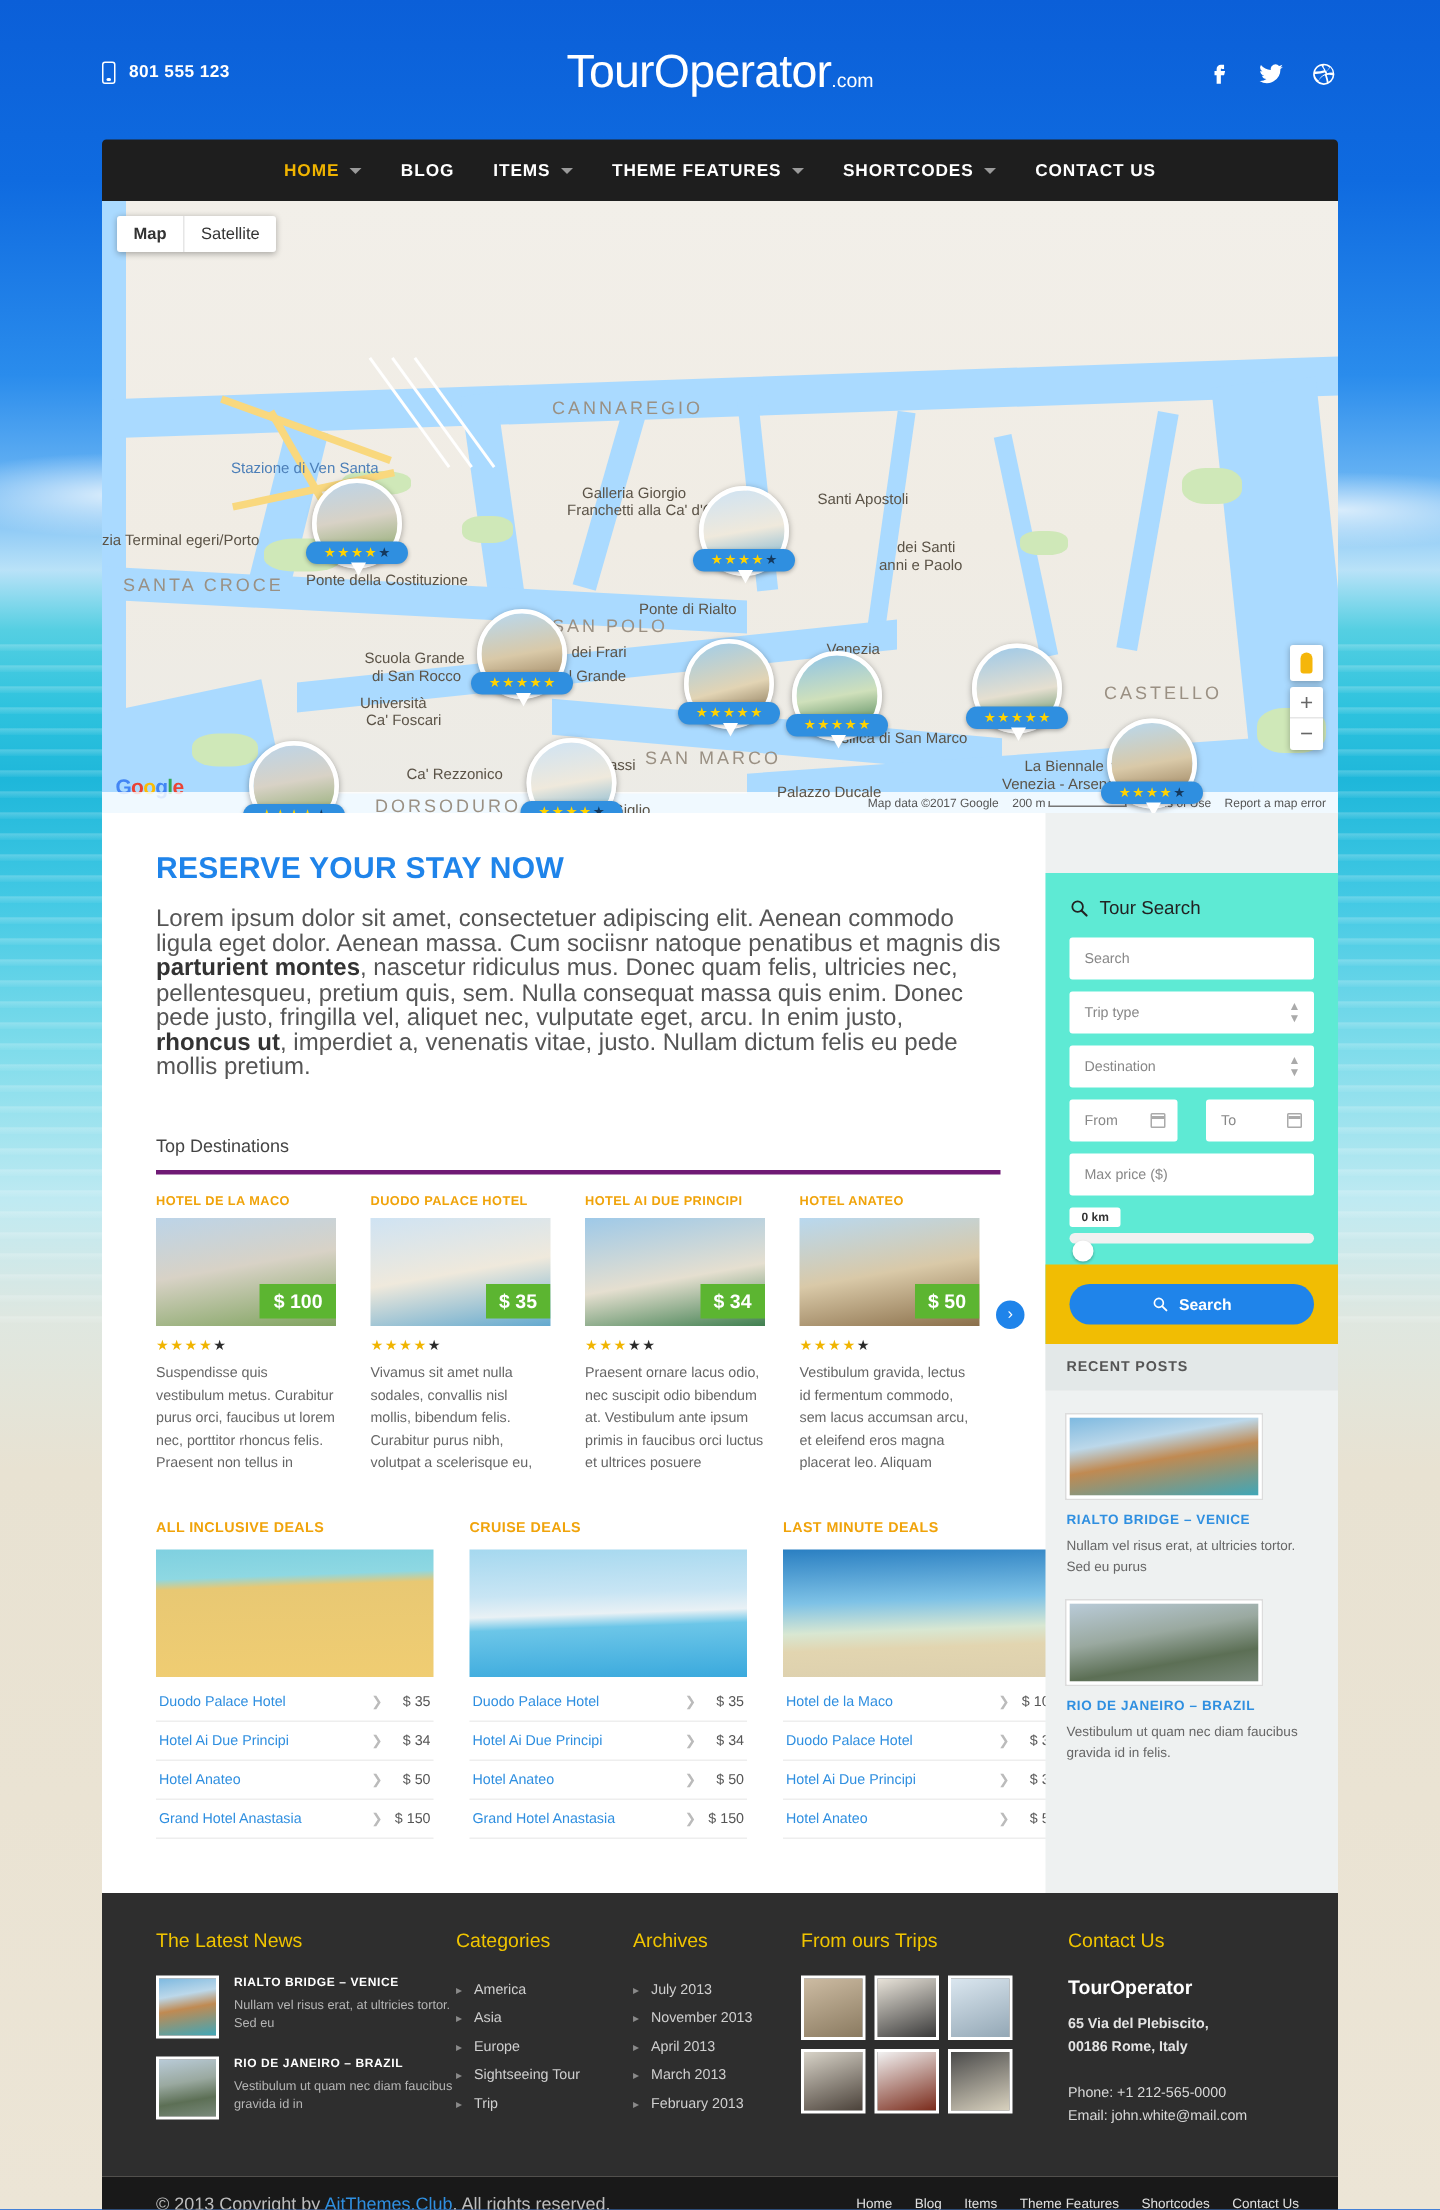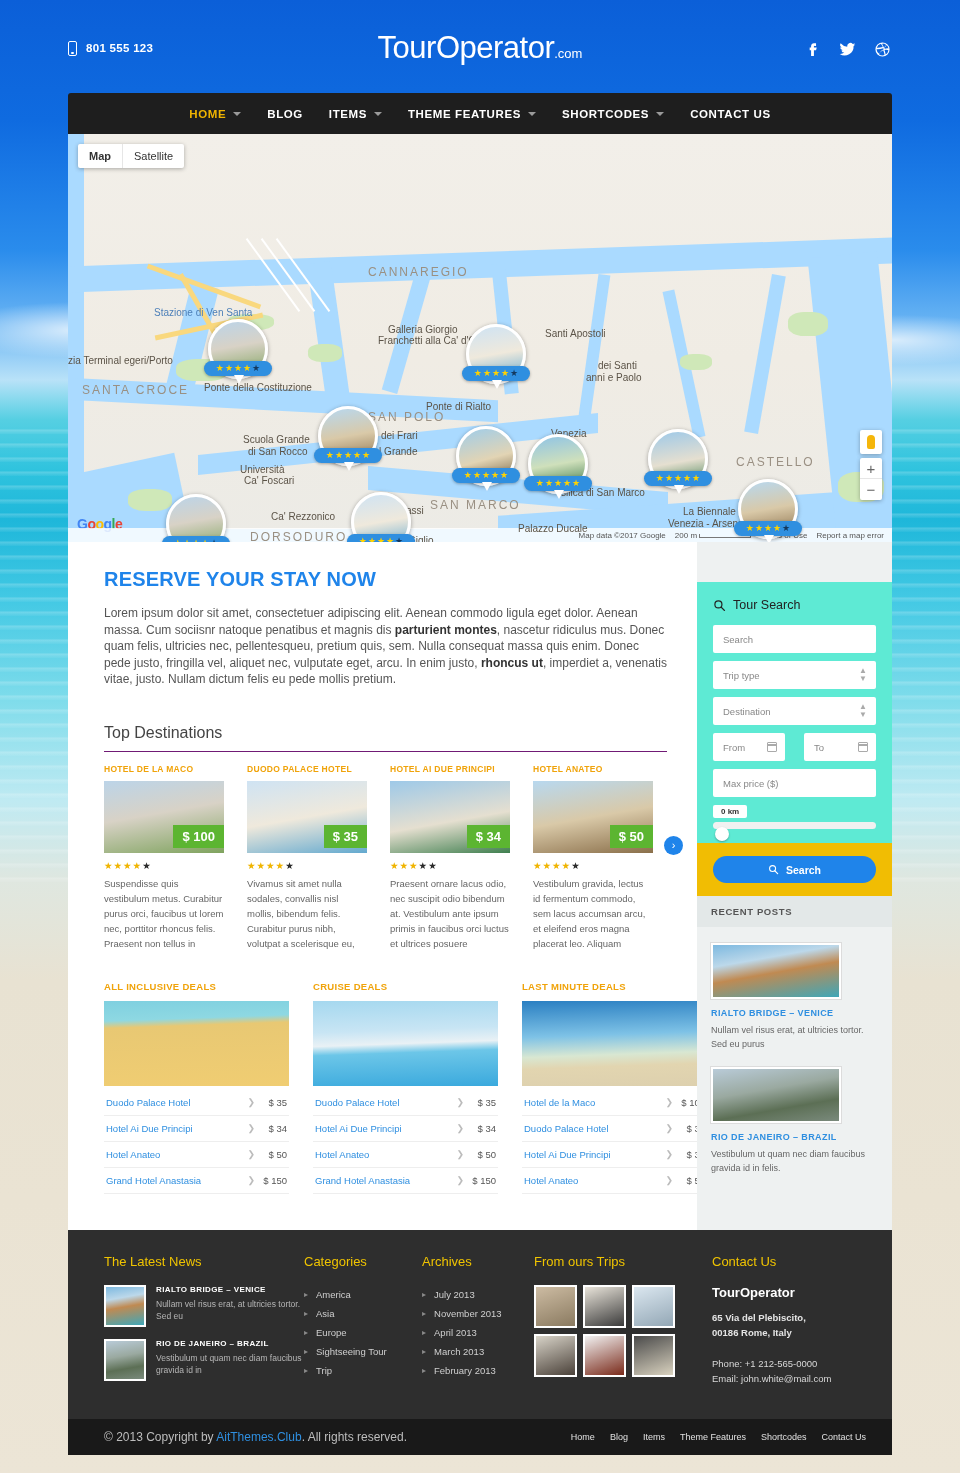--- a/index.html
+++ b/index.html
@@ -127,24 +127,24 @@
   .ph-d{background:linear-gradient(170deg,#b8d8ef 0%, #d9c9a8 50%, #8a6f4a 100%);}
   .ph-e{background:linear-gradient(170deg,#8fc4e6 0%, #cfe0bb 50%, #2f6f3f 100%);}
   .ph-f{background:linear-gradient(165deg,#9fcdea 0%, #e2d4b4 55%, #6d5a3b 100%);}
 
   
   .content-wrap { display:flex; background:#fff; }
   .main { width:629px; padding:26px 30px 36px 36px; background:#fff;}
   .sidebar { width:195px; background:#eef1f1; }
 
   h1.reserve { color:#1f84ea; font-size:20px; font-weight:bold; letter-spacing:.2px; margin-bottom:14px;}
-  p.lead { font-size:12px; line-height:16.5px; color:#555; }
+  p.lead { font-size:16px; line-height:16.5px; color:#555; }
   p.lead b { color:#333; }
 
-  h2.section { font-size:16px; color:#444; font-weight:normal; margin:36px 0 12px; padding-bottom:9px; border-bottom:1px solid #701a75;}
+  h2.section { font-size:12px; color:#444; font-weight:normal; margin:36px 0 12px; padding-bottom:9px; border-bottom:3px solid #701a75;}
 
   .dest-row { display:flex; gap:23px; position:relative;}
   .dest { width:120px; }
   .dest .title { color:#f0a30a; font-size:8.5px; font-weight:bold; letter-spacing:.3px; margin-bottom:7px; white-space:nowrap;}
   .dest .thumb { width:120px; height:72px; position:relative; overflow:hidden; }
   .price { position:absolute; right:0; bottom:5px; background:#5cb531; color:#fff; font-size:13px; font-weight:bold; padding:4px 9px; }
   .stars-row { margin:7px 0 5px; font-size:9.5px; letter-spacing:1px; color:#f0b400;}
   .stars-row i { font-style:normal; }
   .stars-row i.off { color:#2b2b2b; }
   .dest p { font-size:9.5px; line-height:15px; color:#666; }

